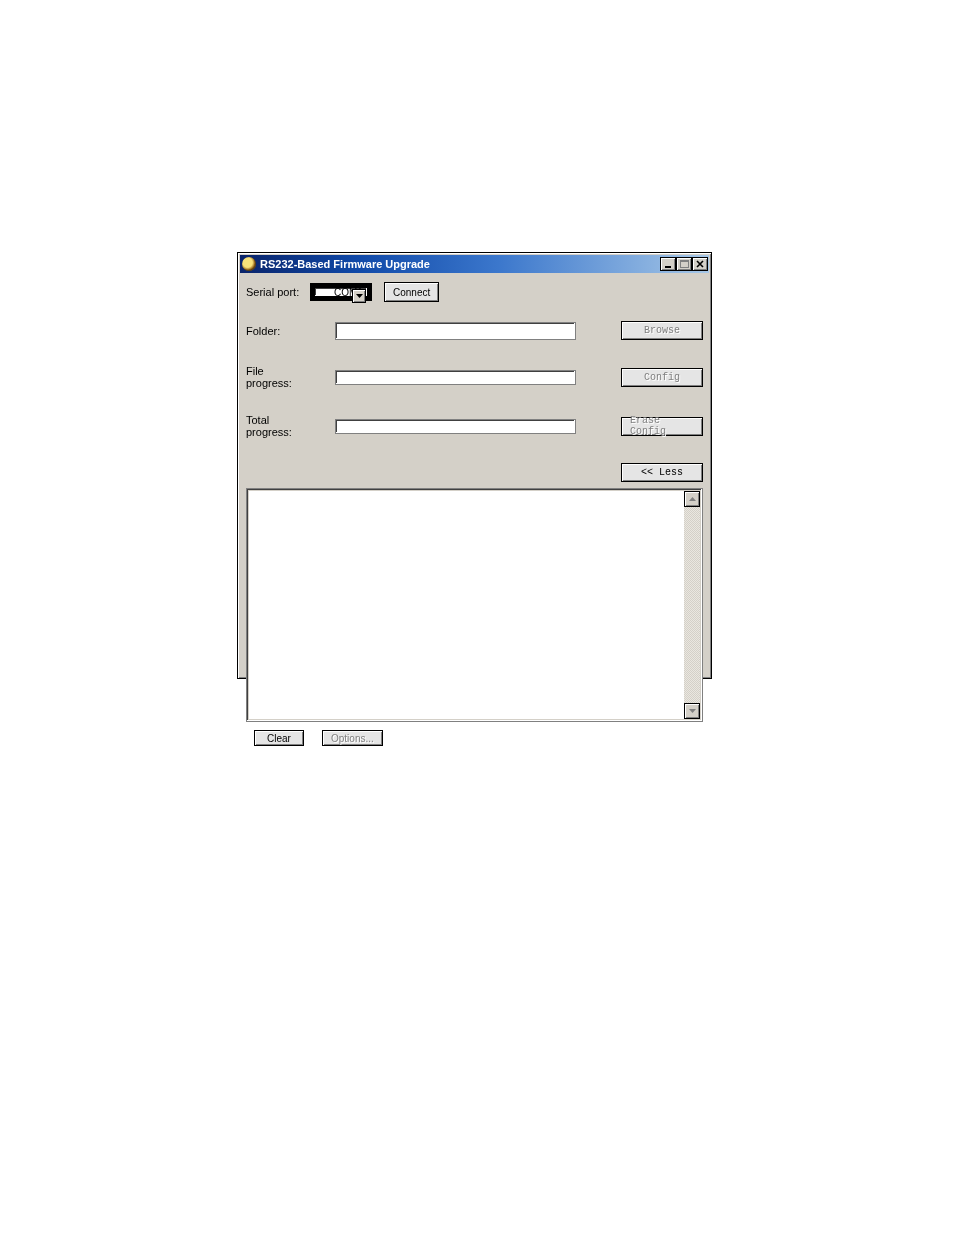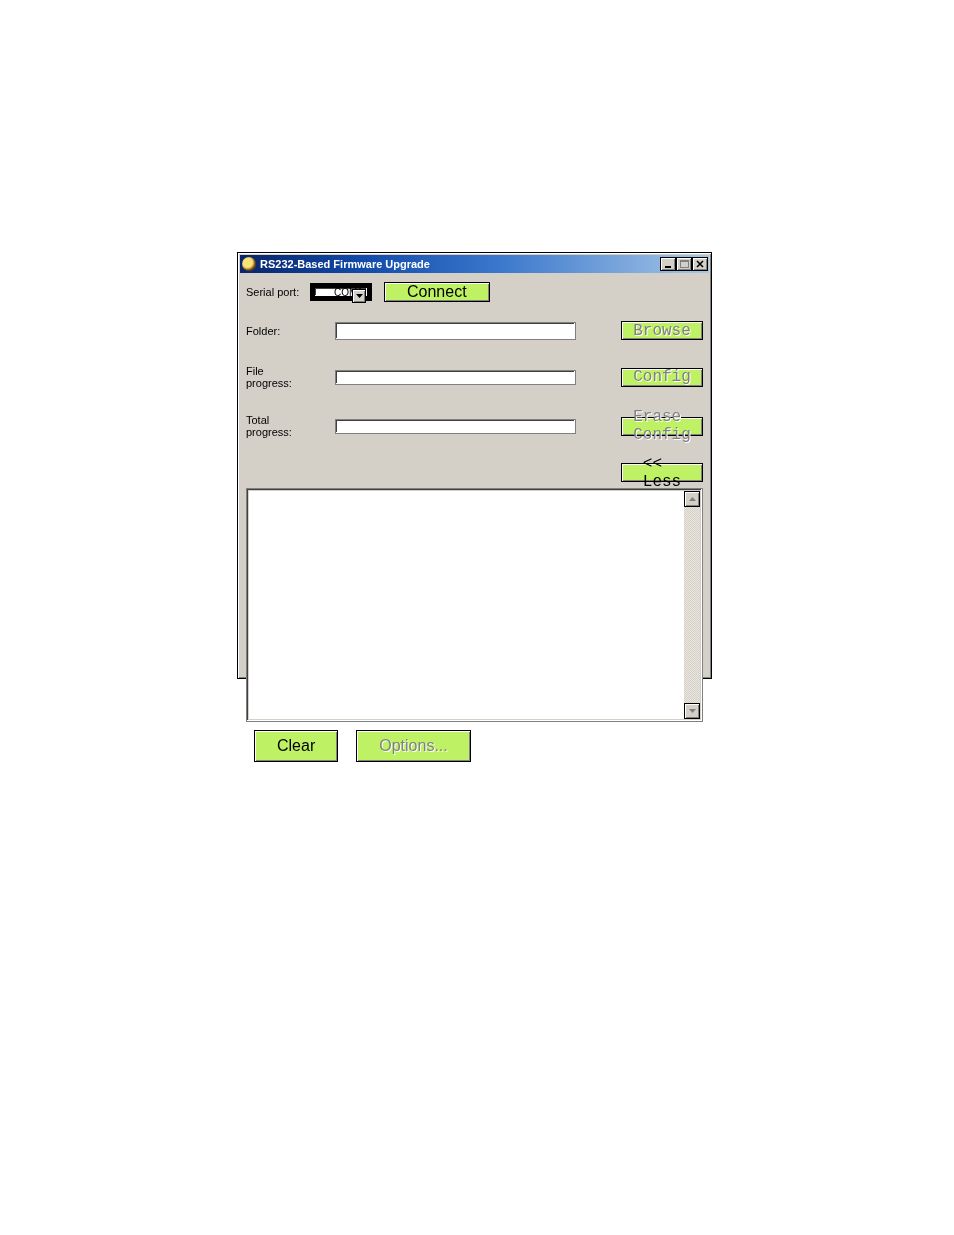--- a/index.html
+++ b/index.html
@@ -120,29 +120,29 @@
     border: 1px solid #000;
     box-shadow: inset 1px 1px 0 #fff, inset -1px -1px 0 #808080;
     box-sizing: border-box;
     display:flex;align-items:center;justify-content:center;
   }
   .combo-arrow svg{display:block;}
 
   .btn {
     height: 20px;
     min-width: 52px;
-    background: #bef264;
-    border: 1px solid #000;
-    box-shadow: inset 1px 1px 0 #fff, inset -1px -1px 0 #808080;
-    box-sizing: border-box;
-    font-size: 16px;
+    background: #e5e5e5;
+    border: 1px solid #000;
+    box-shadow: inset 1px 1px 0 #fff, inset -1px -1px 0 #808080;
+    box-sizing: border-box;
+    font-size: 10px;
     display: inline-flex;
     align-items: center;
     justify-content: center;
-    padding: 0 22px;
+    padding: 0 8px;
     cursor: default;
   }
   .btn.disabled { color: #808080; text-shadow: 1px 1px 0 #fff; }
 
   .sunken-field {
     height: 18px;
     background: #fff;
     border: 1px solid #808080;
     box-shadow: inset -1px -1px 0 #fff, inset 1px 1px 0 #404040;
     box-sizing: border-box;
@@ -217,21 +217,21 @@
     position:absolute; left:0; right:0; top:16px; bottom:16px;
     background: repeating-conic-gradient(#d4d0c8 0% 25%, #eae7e0 0% 50%) 0 0/2px 2px;
   }
 
   .bottom-bar {
     margin-top: 8px;
     display: flex;
     gap: 18px;
     padding-left: 8px;
   }
-  .bottom-bar .btn { min-width: 50px; height:32px; }
+  .bottom-bar .btn { min-width: 50px; height:16px; }
 </style>
 </head>
 <body>
 
 <div class="window">
 
   <div class="titlebar">
     <div class="titlebar-icon"></div>
     <div class="titlebar-text">RS232-Based Firmware Upgrade</div>
     <div class="titlebar-buttons">

